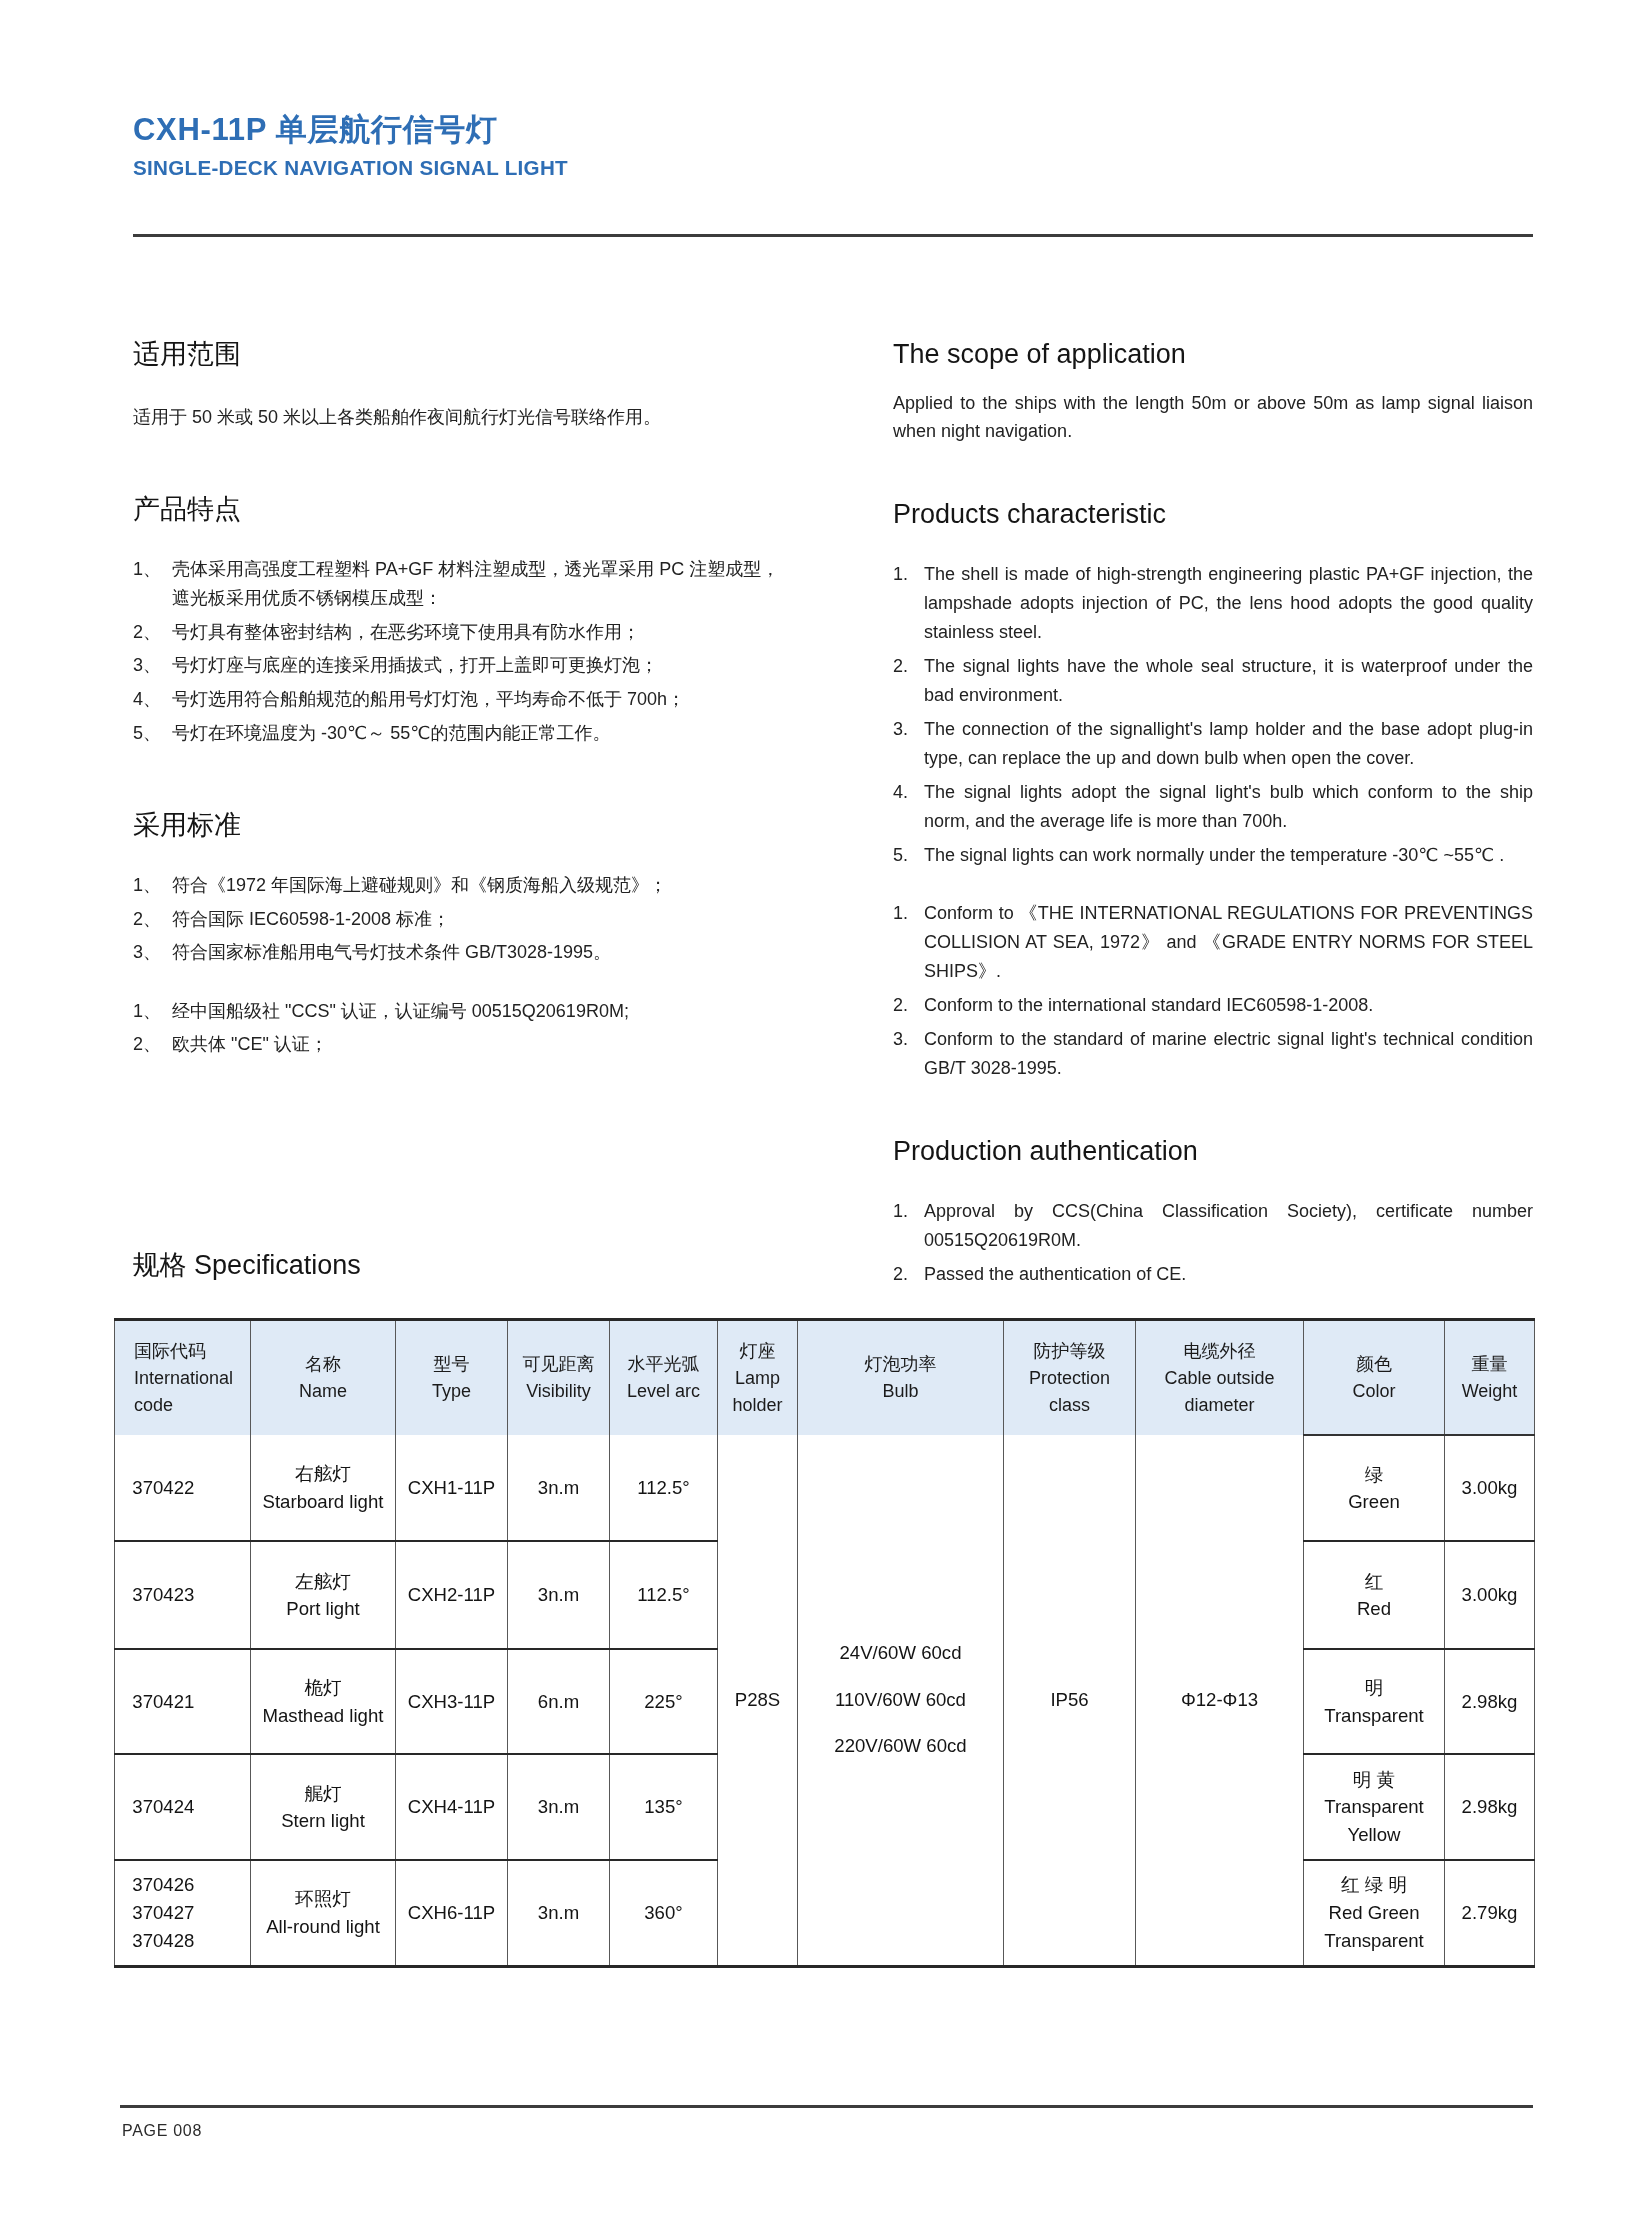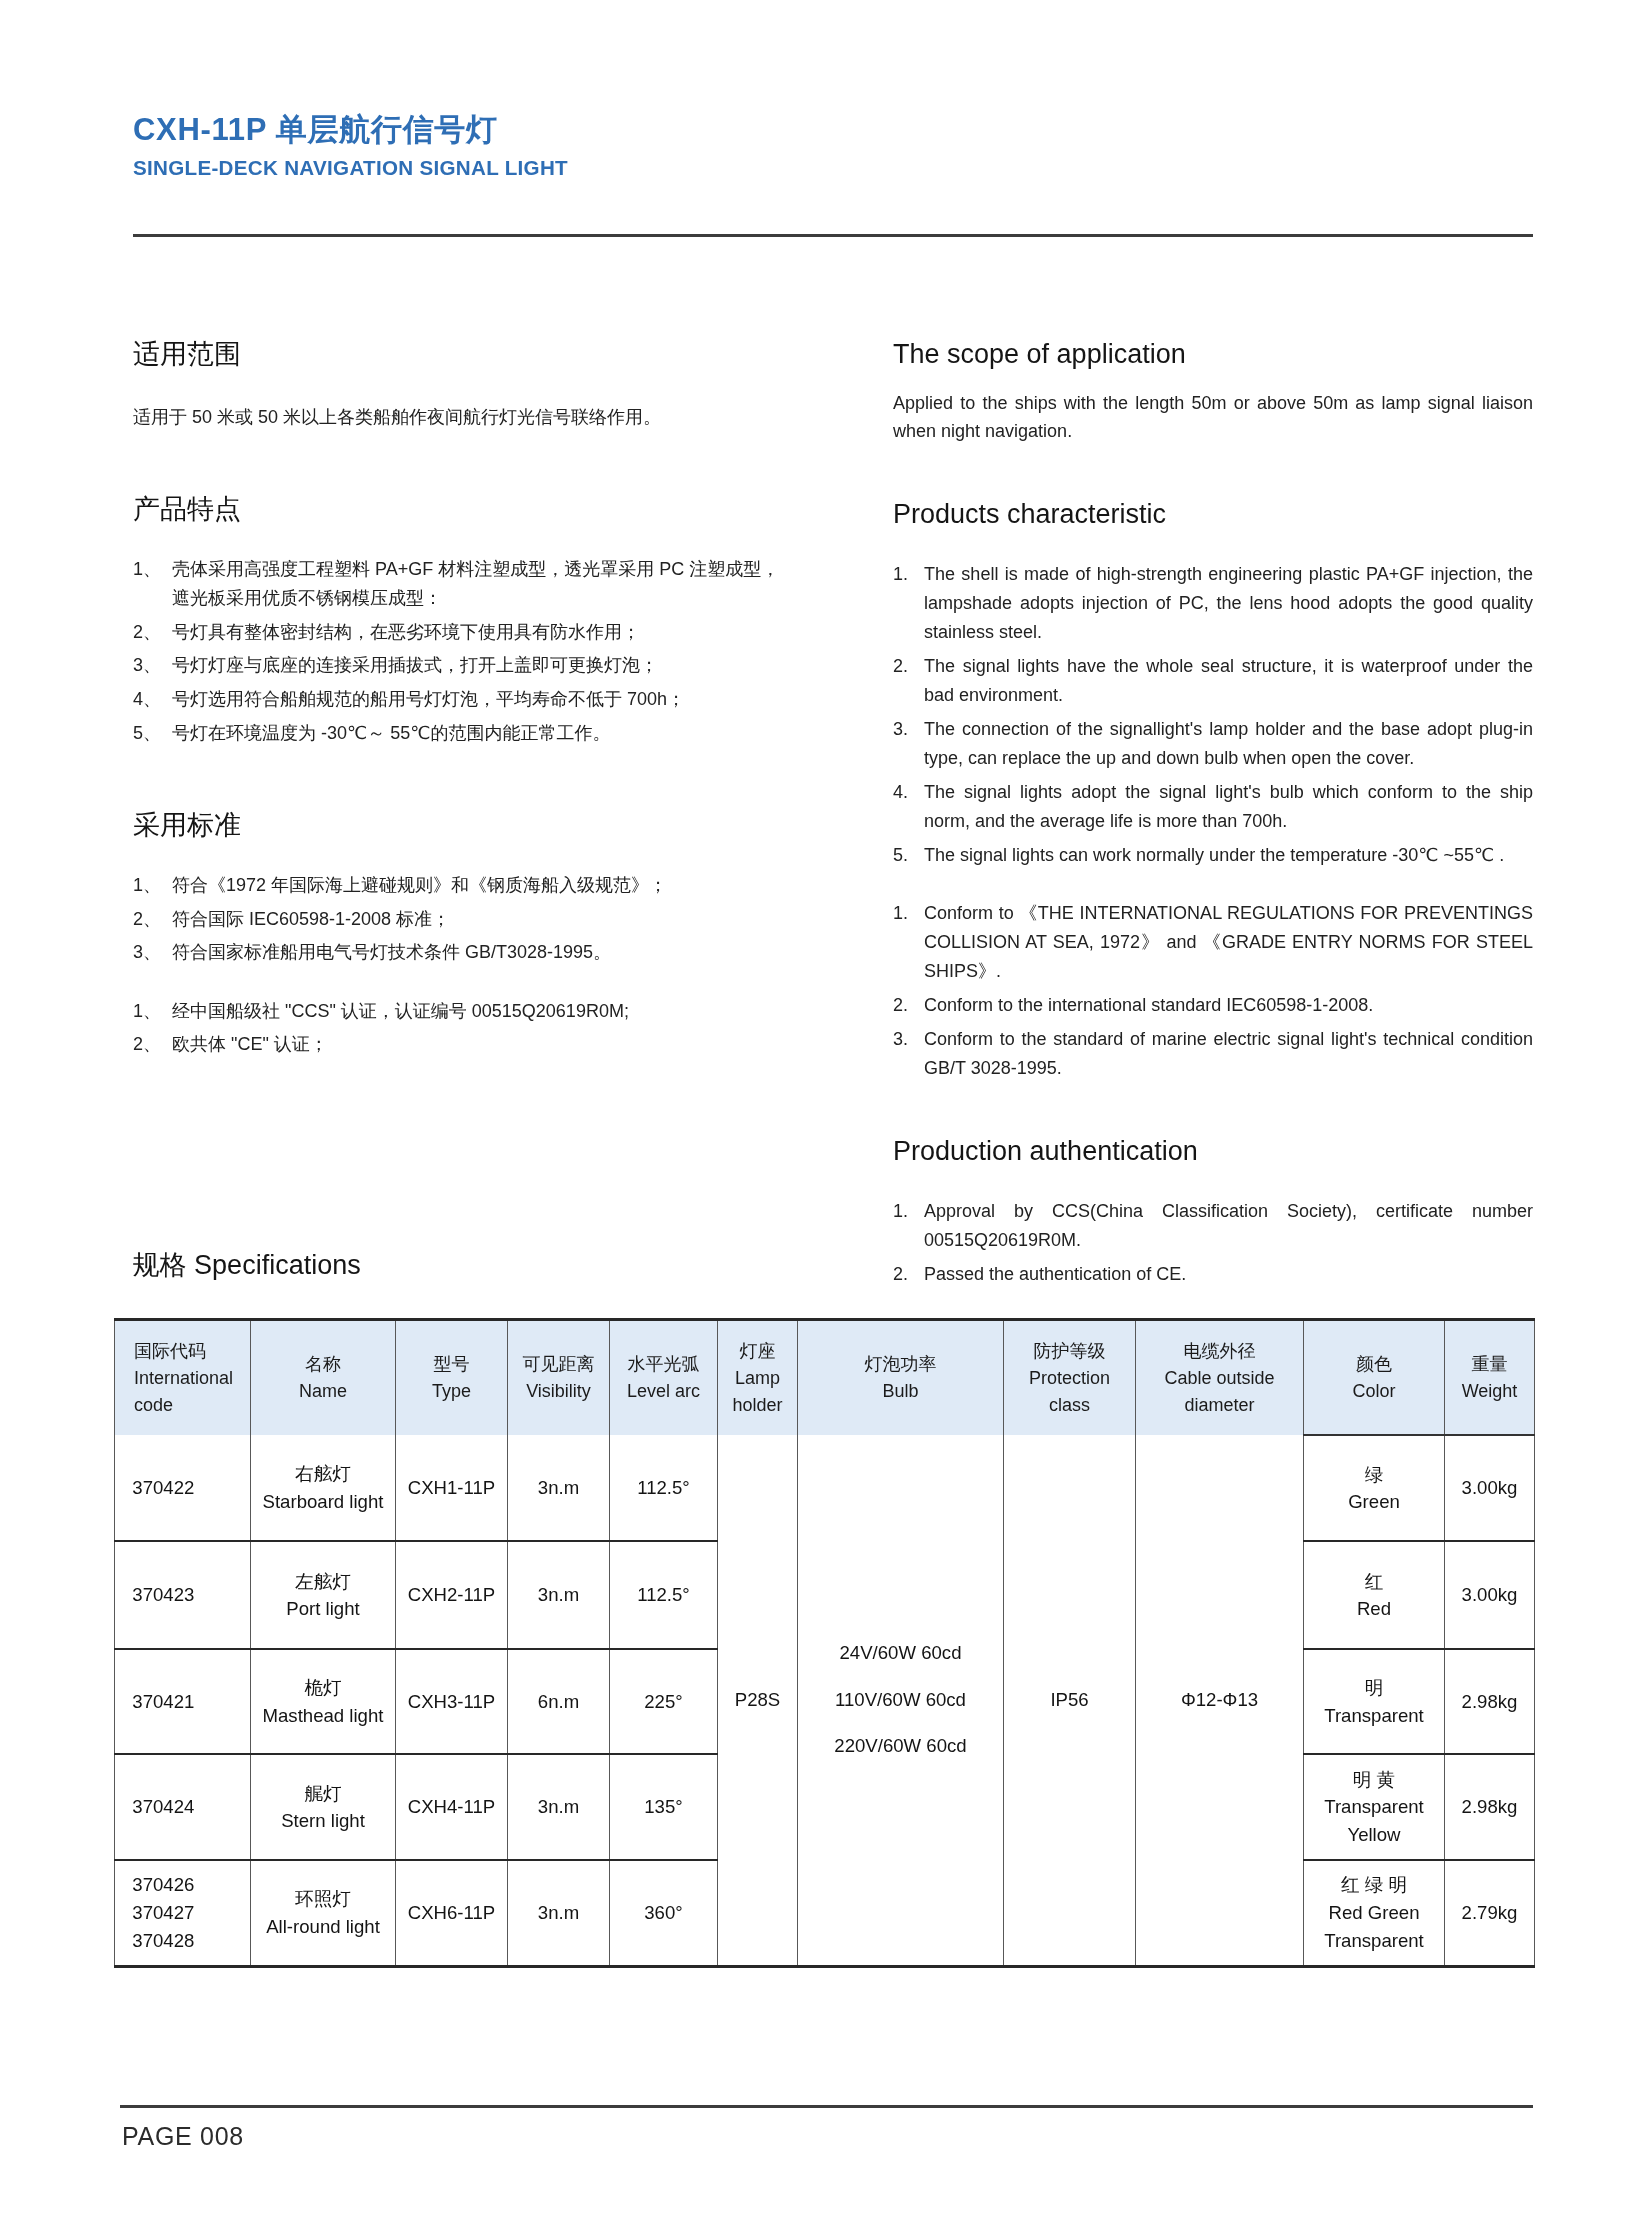--- a/index.html
+++ b/index.html
@@ -51,21 +51,21 @@
     white-space:pre-line; line-height:1.5; padding:2.7px 5.3px;
   }
   table.spec td.code { text-align:left; padding-left:17.3px; }
   table.spec td.bulb { line-height:2.5; }
   table.spec td.sep { border-bottom:2.7px solid #282828; }
   tr.r1 { height:106px; } tr.r2 { height:108px; } tr.r3 { height:105px; }
   tr.r4 { height:106px; } tr.r5 { height:106px; }
 
   
   .foot-rule { position:absolute; left:120px; top:2105px; width:1413px; height:3.3px; background:#3c3c3c; }
-  .foot-text { position:absolute; left:122px; top:2122px; font-size:25px; color:#2b2b2b; letter-spacing:0.7px; }
+  .foot-text { position:absolute; left:122px; top:2122px; font-size:16px; color:#2b2b2b; letter-spacing:0.7px; }
 </style>
 </head>
 <body>
 
 <div class="page">
 
   <div class="doc-header">
     <div class="title-zh">CXH-11P 单层航行信号灯</div>
     <div class="title-en">SINGLE-DECK NAVIGATION SIGNAL LIGHT</div>
   </div>

